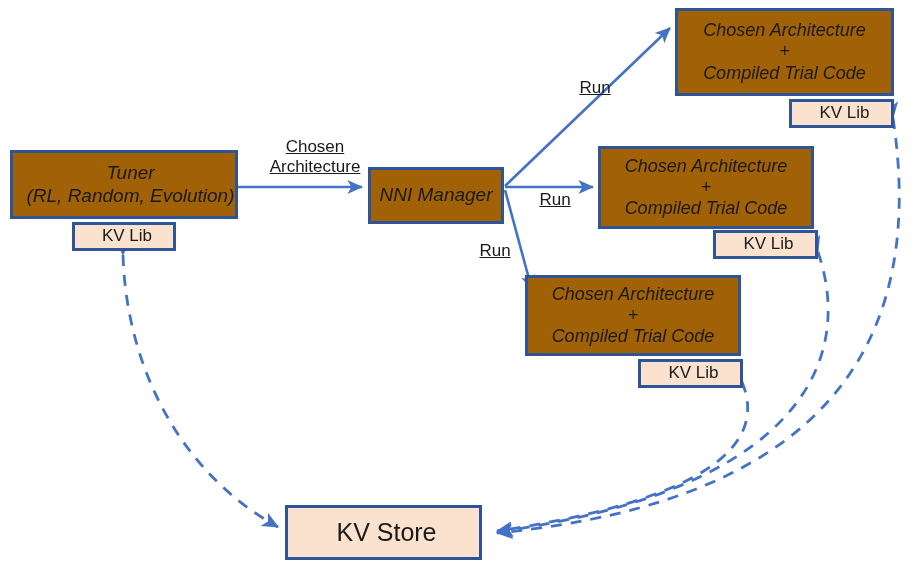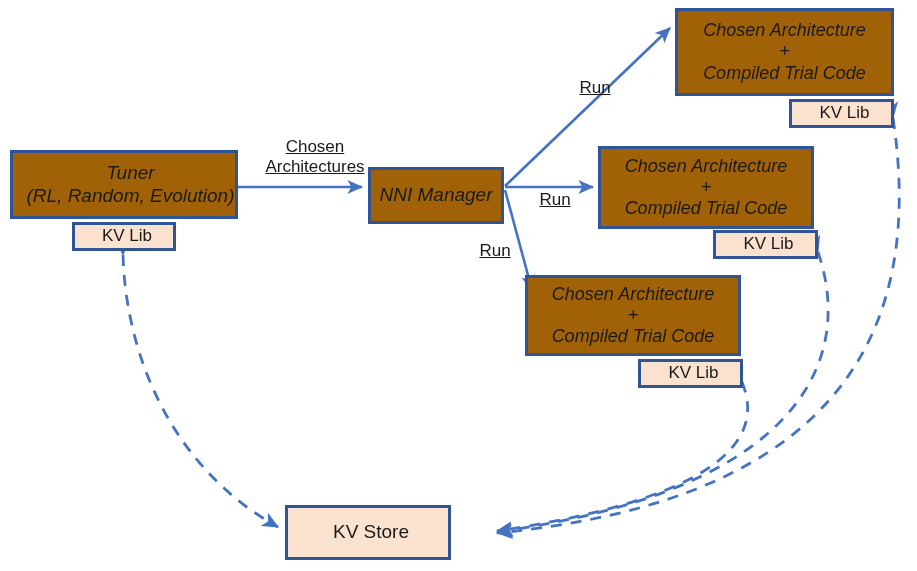--- a/index.html
+++ b/index.html
@@ -106,24 +106,24 @@
   <div class="node blue" style="left:598px; top:146px; width:216px; height:83px; font-size:18px;">Chosen Architecture
 +
 Compiled Trial Code</div>
   <div class="node peach" style="left:713px; top:230px; width:105px; height:29px; font-size:17px;">KV Lib</div>
 
   <div class="node blue" style="left:525px; top:275px; width:216px; height:81px; font-size:18px;">Chosen Architecture
 +
 Compiled Trial Code</div>
   <div class="node peach" style="left:638px; top:359px; width:105px; height:29px; font-size:17px;">KV Lib</div>
 
-  <div class="node peach" style="left:285px; top:505px; width:166px; height:55px; font-size:19px;">KV Store</div>
+  <div class="node peach" style="left:285px; top:505px; width:197px; height:55px; font-size:25px;">KV Store</div>
 
   <div class="edge-label" style="left:255px; top:137px; width:120px; font-size:17px;">Chosen
-Architectures</div>
+Architecture</div>
 
   <div class="edge-label" style="left:572px; top:78px; width:46px; font-size:17px;">Run</div>
 
   <div class="edge-label" style="left:532px; top:190px; width:46px; font-size:17px;">Run</div>
 
   <div class="edge-label" style="left:472px; top:241px; width:46px; font-size:17px;">Run</div>
 
 </div>
 
 </body></html>

